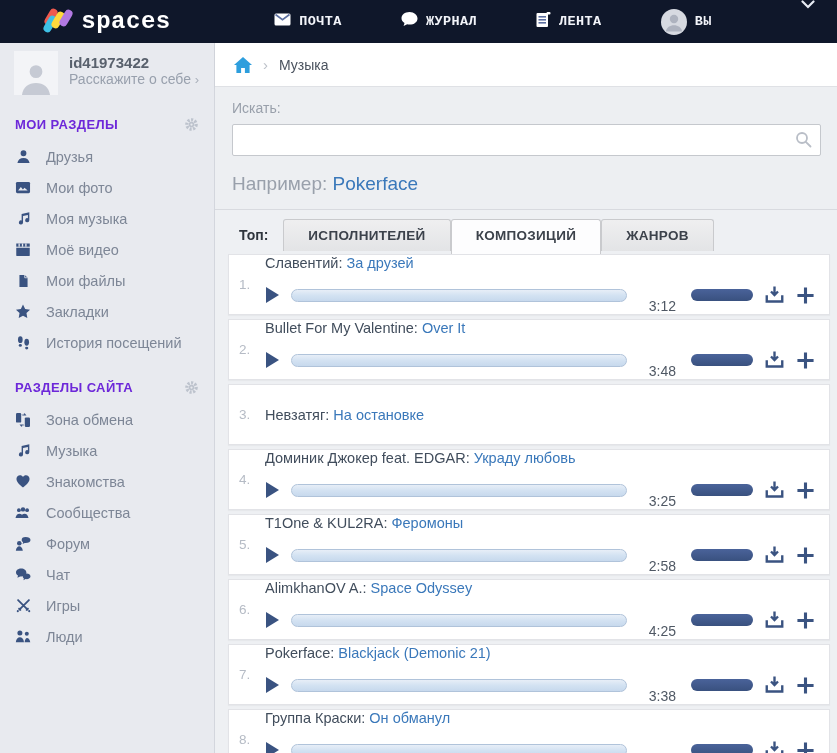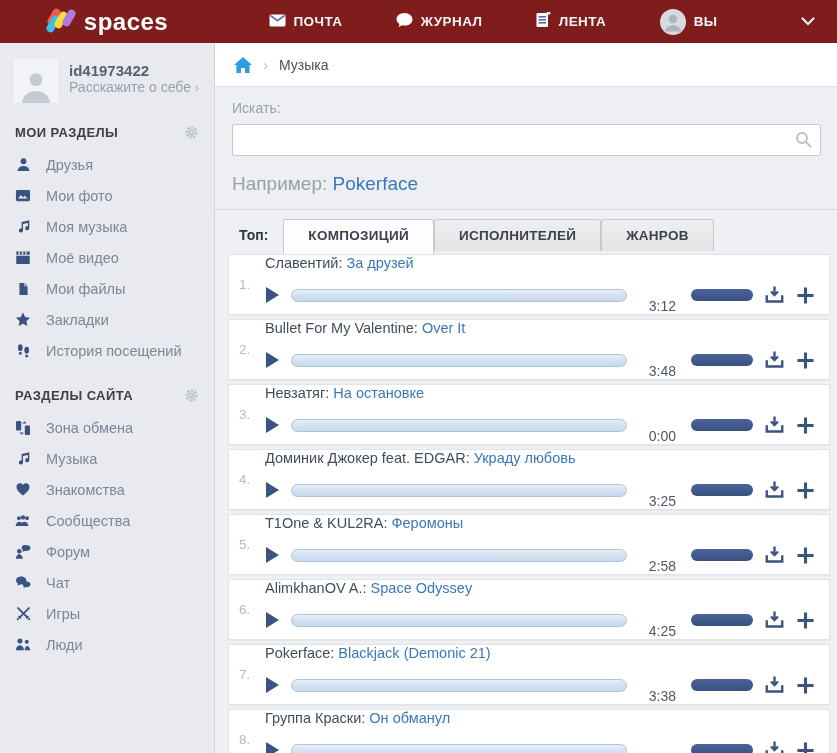--- a/index.html
+++ b/index.html
@@ -1,46 +1,46 @@
 <!DOCTYPE html>
 <html><head>
 <meta charset="utf-8">
 <style>
   * { margin:0; padding:0; box-sizing:border-box; }
   html,body { width:837px; height:753px; overflow:hidden; }
   body { font-family:"Liberation Sans","DejaVu Sans",sans-serif; background:#eef0f3; }
 
   
-  .navbar { height:43px; background:#7f1d1d; display:flex; align-items:center; color:#fff; }
+  .navbar { height:43px; background:#0f172a; display:flex; color:#fff;font-family:Liberation Mono, monospace; }
   .logo { width:215px; display:flex; align-items:center; justify-content:center; gap:7px; cursor:pointer; }
   .logo-text { font-size:24px; font-weight:bold; letter-spacing:.5px; color:#fff; }
   .logo-icon { position:relative; width:30px; height:27px; display:inline-block; }
   .logo-icon i { position:absolute; width:8px; height:18px; border-radius:4px; transform:rotate(30deg); }
   .li-red    { left:3px;  top:0;   height:11px; background:#ef5a4e; }
   .li-teal   { left:2px;  top:7px; background:#3ec1e6; }
   .li-yellow { left:10px; top:3px; background:#ffd93d; }
   .li-purple { left:18px; top:1px; background:#b279e2; }
   .nav-items { flex:1; display:flex; align-items:center; justify-content:space-evenly; padding-right:30px; }
   .nav-item { display:flex; align-items:center; gap:8px; font-size:13.5px; font-weight:bold; letter-spacing:.4px; color:#f2f4f9; cursor:pointer; }
   .nav-avatar { display:flex; }
   .nav-chevron { margin-right:22px; display:flex; cursor:pointer; }
 
   
   .layout { display:flex; height:710px; }
-  .sidebar { width:215px; background:#e8eaef; border-right:1px solid #d3d6dd; padding-top:13px; flex-shrink:0; }
+  .sidebar { width:215px; background:#e8eaef; border-right:1px solid #d3d6dd; padding-top:5px; flex-shrink:0; }
   .main { flex:1; background:#eef0f3; }
 
   
   .user-block { display:flex; gap:11px; padding:3px 12px 12px 14px; align-items:flex-start; cursor:pointer; }
   .user-avatar { width:44px; height:44px; background:#f3f4f7; display:flex; align-items:flex-end; justify-content:center; overflow:hidden; }
   .user-id { font-size:15px; font-weight:bold; color:#59616d; padding-top:3px; }
   .user-about { font-size:14px; color:#98a0ad; margin-top:0; }
   .user-about .chev { font-size:13px; color:#aab1bc; }
   .section-header { display:flex; justify-content:space-between; align-items:center; padding:10px 15px 9px 15px; }
-  .section-title { font-size:13px; font-weight:bold; color:#404040; letter-spacing:.4px; }
+  .section-title { font-size:13px; font-weight:bold; color:#6d28d9; letter-spacing:.4px; }
   .gear { cursor:pointer; display:flex; }
   .side-list { list-style:none; }
   .side-item { display:flex; align-items:center; gap:14px; padding:7.5px 14px; font-size:14.5px; color:#7d8696; cursor:pointer; }
   .side-icon { width:18px; display:flex; justify-content:center; align-items:center; flex-shrink:0; }
   .side-gap { height:12px; }
 
   
   .breadcrumb { height:44px; background:#fff; border-bottom:1px solid #dfe1e5; box-shadow:0 1px 2px rgba(0,0,0,.04); display:flex; align-items:center; gap:11px; padding-left:19px; }
   .crumb-sep { color:#bcc1c9; font-size:15px; }
   .crumb-label { font-size:14px; color:#4a525e; }
@@ -357,22 +357,22 @@
               </svg></span>
         </div>
         <div class="search-example">
           <span>Например:</span>
           <a>Pokerface</a>
         </div>
       </div>
 
       <div class="tabs-row">
         <span class="tabs-prefix">Топ:</span>
+        <span class="tab">ИСПОЛНИТЕЛЕЙ</span>
         <span class="tab active">КОМПОЗИЦИЙ</span>
-        <span class="tab">ИСПОЛНИТЕЛЕЙ</span>
         <span class="tab">ЖАНРОВ</span>
       </div>
 
       <div class="track-list">
 
         <div class="track-card">
           <span class="track-num">1.</span>
           <div class="track-body">
             <div class="track-title-line"><span>Славентий:</span> <a>За друзей</a></div>
             <div class="controls">
@@ -424,41 +424,20 @@
                   </svg>
                 </span>
             </div>
           </div>
         </div>
 
         <div class="track-card">
           <span class="track-num">3.</span>
           <div class="track-body">
             <div class="track-title-line"><span>Невзатяг:</span> <a>На остановке</a></div>
-            <div class="controls">
-              <span class="play-btn">
-                  <svg width="15" height="18" viewBox="0 0 15 18">
-                    <path d="M1 1l13 8-13 8z" fill="#3a5381"></path>
-                  </svg>
-                </span>
-              <div class="progress"></div>
-              <span class="time">0:00</span>
-              <div class="volume"></div>
-              <span class="icon-btn">
-                  <svg width="21" height="20" viewBox="0 0 16 16">
-                    <path d="M8 1.2v6.4M5.2 5.2L8 8l2.8-2.8" stroke="#3a5381" stroke-width="1.9" fill="none"></path>
-                    <path d="M1.8 8.2v5h12.4v-5" stroke="#3a5381" stroke-width="1.9" fill="none"></path>
-                  </svg>
-                </span>
-              <span class="icon-btn">
-                  <svg width="19" height="19" viewBox="0 0 16 16">
-                    <path d="M8 1.2v13.6M1.2 8h13.6" stroke="#3a5381" stroke-width="2.6"></path>
-                  </svg>
-                </span>
-            </div>
           </div>
         </div>
 
         <div class="track-card">
           <span class="track-num">4.</span>
           <div class="track-body">
             <div class="track-title-line"><span>Доминик Джокер feat. EDGAR:</span> <a>Украду любовь</a></div>
             <div class="controls">
               <span class="play-btn">
                   <svg width="15" height="18" viewBox="0 0 15 18">

